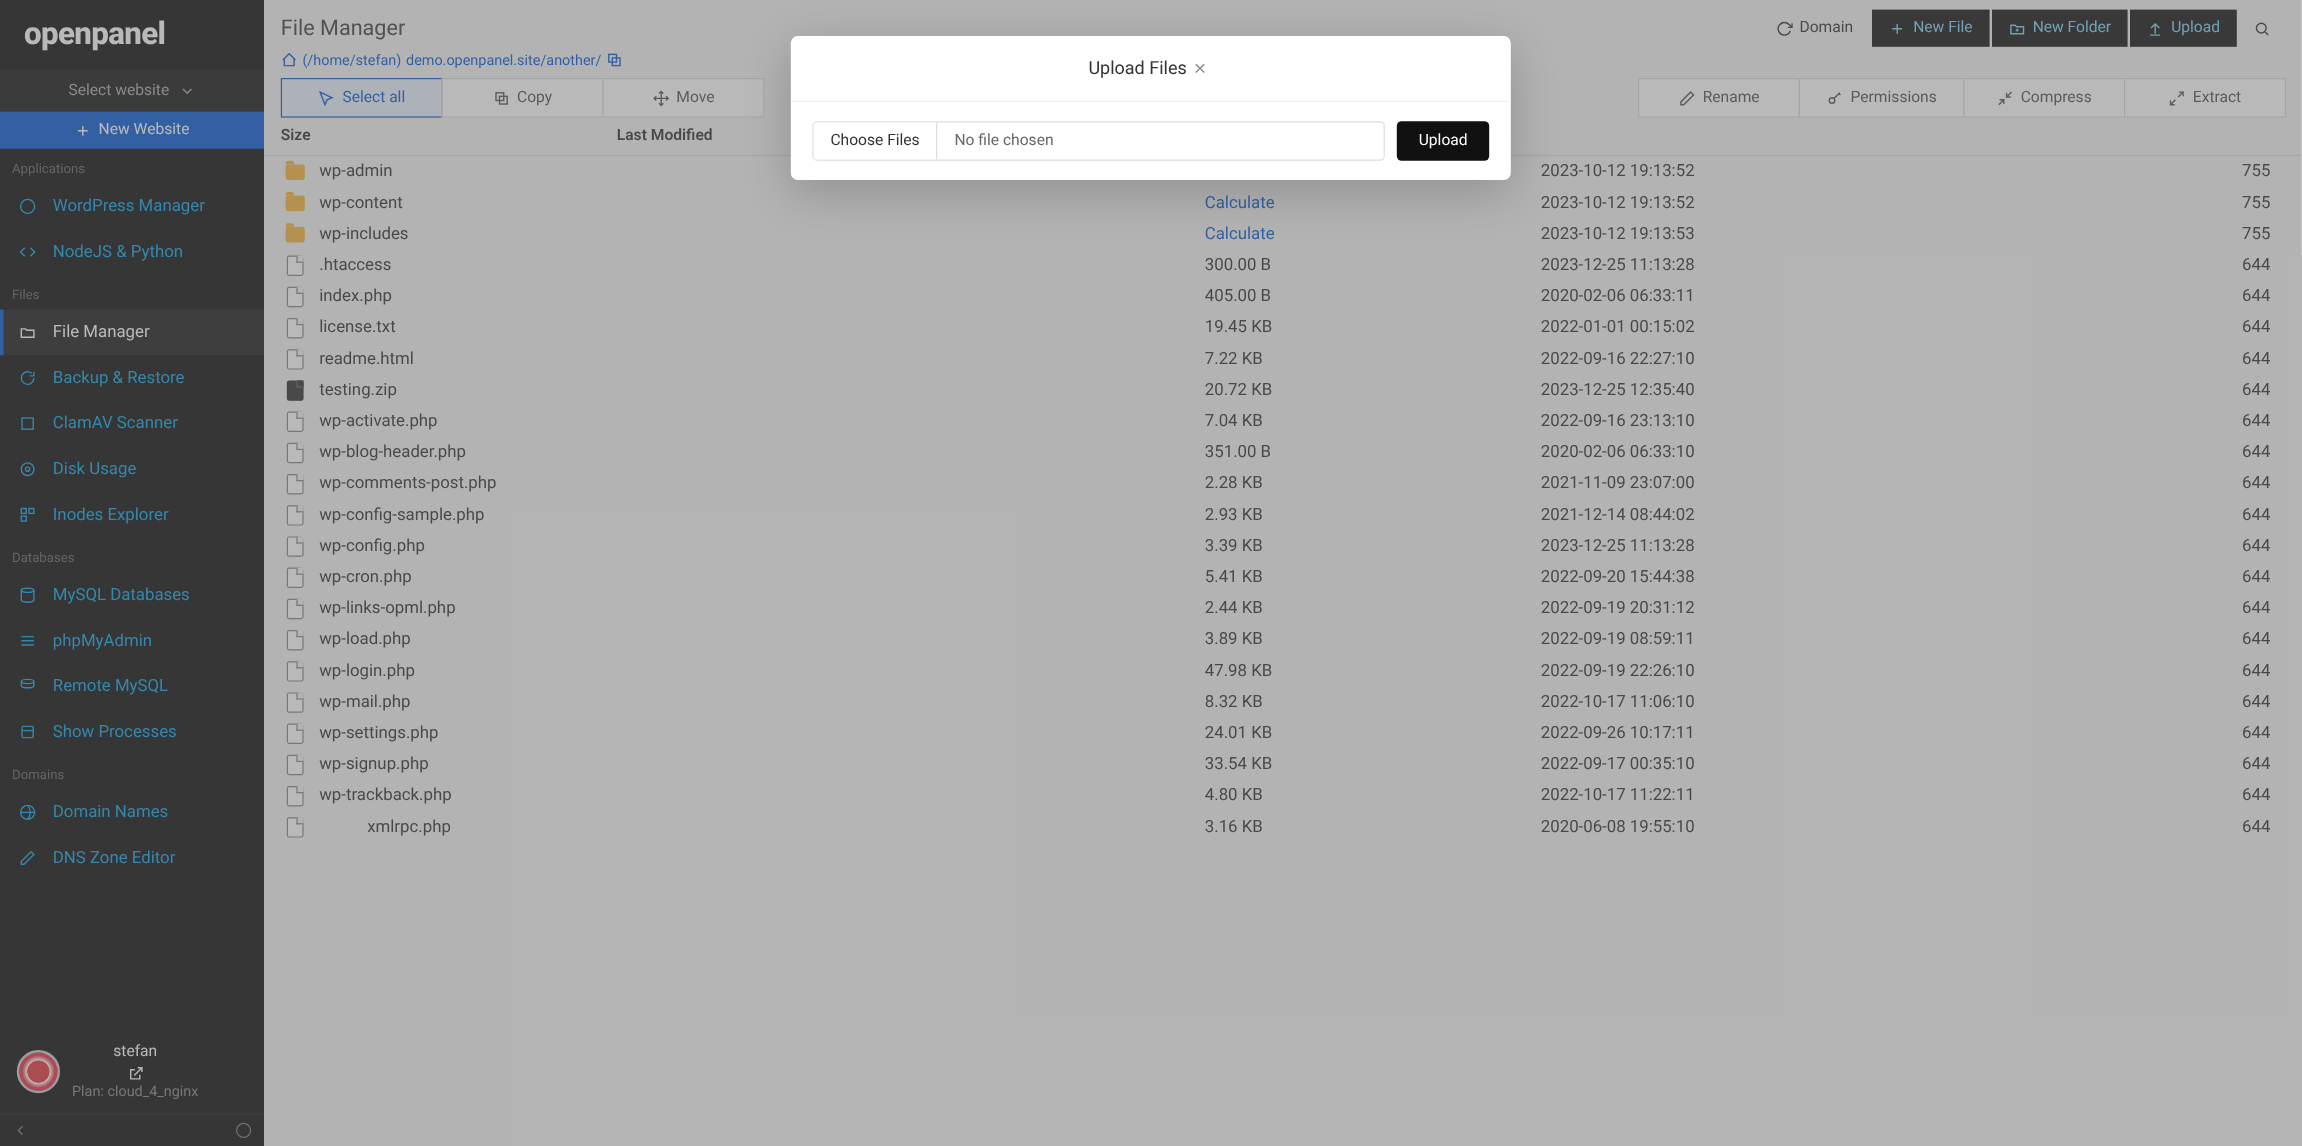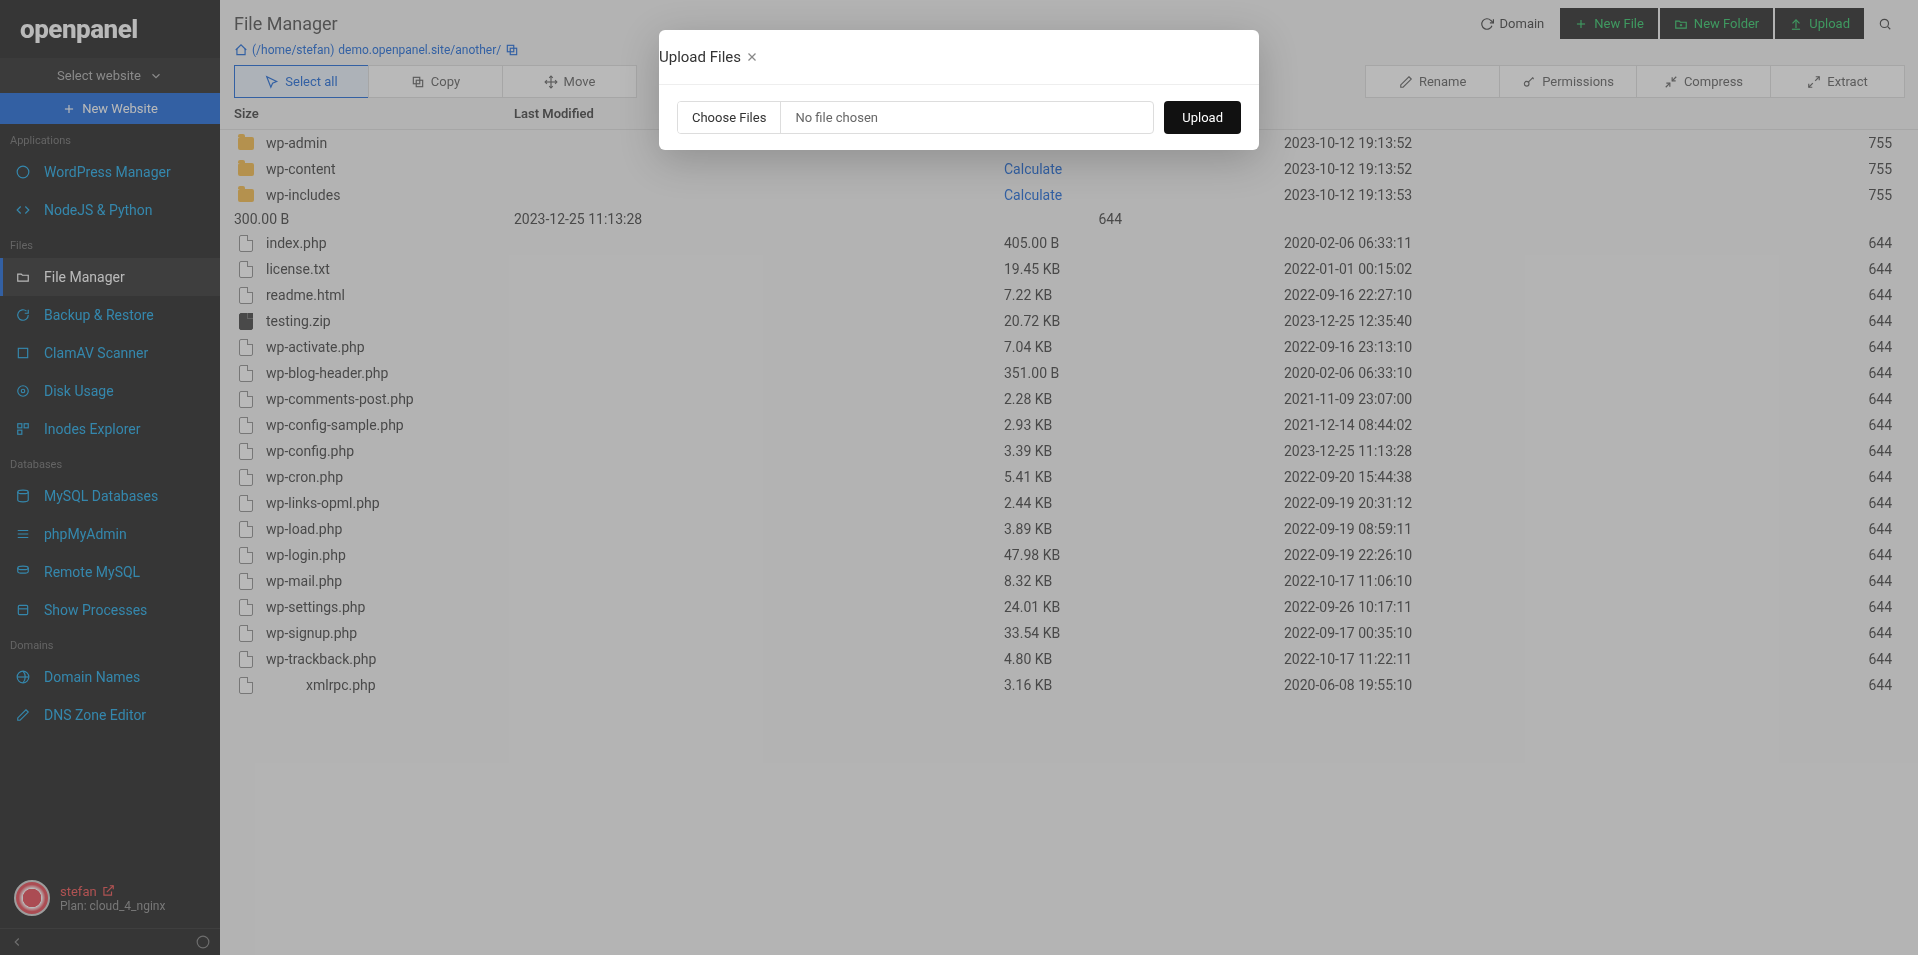--- a/index.html
+++ b/index.html
@@ -9,31 +9,31 @@
 .sidebar { position: absolute; left: 0; top: 0; width: 220px; height: 100%; background: #111; color: #ccc; display: flex; flex-direction: column; }
 .logo { padding: 14px 20px; font-size: 26px; font-weight: 800; color: #fff; letter-spacing: -0.5px; }
 .website-select { background: #1a1a1a; padding: 10px 20px; text-align: center; font-size: 13px; cursor: pointer; color: #aaa; display: flex; align-items: center; justify-content: center; gap: 8px; }
 .new-website { background: #0b5ed7; padding: 8px; text-align: center; font-size: 13px; cursor: pointer; color: #fff; display: flex; align-items: center; justify-content: center; gap: 6px; }
 .sidebar-section-label { padding: 10px 10px 6px; font-size: 11px; color: #666; }
 .sidebar-item { display: flex; align-items: center; gap: 12px; padding: 11px 14px; font-size: 14px; cursor: pointer; color: #0ea5e9; }
 .sidebar-item .icon { width: 18px; display: flex; justify-content: center; }
 .sidebar-item.active { background: #1f1f1f; border-left: 3px solid #0b5ed7; padding-left: 11px; color: #fff; }
 .sidebar-footer { margin-top: auto; padding: 12px 14px; display: flex; align-items: center; gap: 10px; }
 .avatar { width: 36px; height: 36px; border-radius: 50%; background: radial-gradient(circle, #e63946 40%, #fff 42%, #e63946 60%); border: 2px solid #ccc; }
-.user-name { color: #ef4444; font-size: 13px; display: flex; gap: 4px; }
+.user-name { color: #ffffff; font-size: 13px; display: flex; align-items: center; gap: 4px; flex-direction: column; }
 .user-plan { color: #888; font-size: 12px; }
 .collapse-bar { padding: 6px 10px; color: #777; display: flex; justify-content: space-between; border-top: 1px solid #222; }
 
 
 .main { position: absolute; left: 220px; right: 0; top: 0; bottom: 0; display: flex; flex-direction: column; }
 .title-bar { display: flex; align-items: center; padding: 8px 14px 0; gap: 12px; }
 .page-title { font-size: 18px; color: #444; font-weight: 400; }
 .title-actions { margin-left: auto; display: flex; align-items: center; gap: 2px; }
 .title-btn { display: flex; align-items: center; gap: 6px; padding: 8px 14px; font-size: 13px; cursor: pointer; color: #333; background: transparent; border: none; }
-.title-btn.dark { background: #161616; color: #22c55e; }
+.title-btn.dark { background: #161616; color: #7dd3fc; }
 .search-btn { padding: 8px 12px; cursor: pointer; }
 .breadcrumb { padding: 4px 14px 8px; font-size: 12px; color: #0b5ed7; display: flex; align-items: center; gap: 4px; }
 .breadcrumb a { color: #0b5ed7; text-decoration: none; }
 
 .toolbar { display: flex; padding: 0 14px; gap: 0; }
 .toolbar .tool-btn { flex: 0 0 auto; display: flex; align-items: center; justify-content: center; gap: 6px; padding: 8px 22px; border: 1px solid #ddd; background: #fff; font-size: 13px; cursor: pointer; color: #555; margin-right: -1px; min-width: 135px; }
 .toolbar .tool-btn.select-all { color: #0b5ed7; border-color: #0b5ed7; background: #eaf2fd; }
 
 .table-header { display: flex; padding: 8px 14px; border-bottom: 1px solid #ddd; font-weight: 600; font-size: 13px; }
 .col-name { flex: 1; padding-left: 30px; }
@@ -50,21 +50,21 @@
 .file-doc::after { content: ''; position: absolute; top: -1px; right: -1px; width: 5px; height: 5px; background: #f5f5f5; border-left: 1.5px solid #888; border-bottom: 1.5px solid #888; }
 .file-txt { background: #fff; }
 .file-html { background: #fff; }
 .file-zip { background: #333; border-color: #333; }
 .file-zip::after { background: #333; border-color: #666; }
 .calc-link { color: #0b5ed7; cursor: pointer; }
 
 
 .overlay { position: absolute; inset: 0; background: rgba(100,100,100,0.45); display: flex; align-items: flex-start; justify-content: center; padding-top: 30px; }
 .modal { background: #fff; width: 600px; border-radius: 6px; box-shadow: 0 10px 40px rgba(0,0,0,0.2); }
-.modal-header { display: flex; align-items: center; justify-content: flex-start; padding: 16px 0; border-bottom: 1px solid #eee; }
+.modal-header { display: flex; align-items: center; justify-content: center; padding: 16px 0; border-bottom: 1px solid #eee; }
 .modal-title { font-size: 15px; color: #333; }
 .modal-close { cursor: pointer; color: #888; font-size: 16px; padding: 4px; }
 .modal-body { padding: 16px 18px; display: flex; gap: 10px; align-items: center; }
 .file-input-group { flex: 1; display: flex; border: 1px solid #ddd; border-radius: 4px; overflow: hidden; }
 .file-choose { padding: 8px 14px; border-right: 1px solid #ddd; background: #fff; font-size: 13px; cursor: pointer; color: #333; }
 .file-chosen-text { padding: 8px 14px; font-size: 13px; color: #666; flex: 1; }
 .upload-btn { background: #111; color: #fff; padding: 9px 18px; border-radius: 4px; font-size: 13px; cursor: pointer; border: none; }
 
 svg { display: block; }
 .icon-sm { width: 14px; height: 14px; stroke: currentColor; fill: none; stroke-width: 2; }
@@ -384,20 +384,26 @@
           <div class="file-icon">
             <div class="folder-icon"></div>
           </div>
           <div class="col-name" style="padding-left: 0px;">wp-includes</div>
         </div>
         <div class="col-size"><span class="calc-link">Calculate</span></div>
         <div class="col-date">2023-10-12 19:13:53</div>
         <div class="col-perm">755</div>
       </div>
       <div class="file-row">
+        <div style="display: flex; align-items: center; flex: 1 1 0%;">
+          <div class="file-icon">
+            <div class="file-doc"></div>
+          </div>
+          <div class="col-name" style="padding-left: 0px;">.htaccess</div>
+        </div>
         <div class="col-size">300.00 B</div>
         <div class="col-date">2023-12-25 11:13:28</div>
         <div class="col-perm">644</div>
       </div>
       <div class="file-row">
         <div style="display: flex; align-items: center; flex: 1 1 0%;">
           <div class="file-icon">
             <div class="file-doc"></div>
           </div>
           <div class="col-name" style="padding-left: 0px;">index.php</div>

